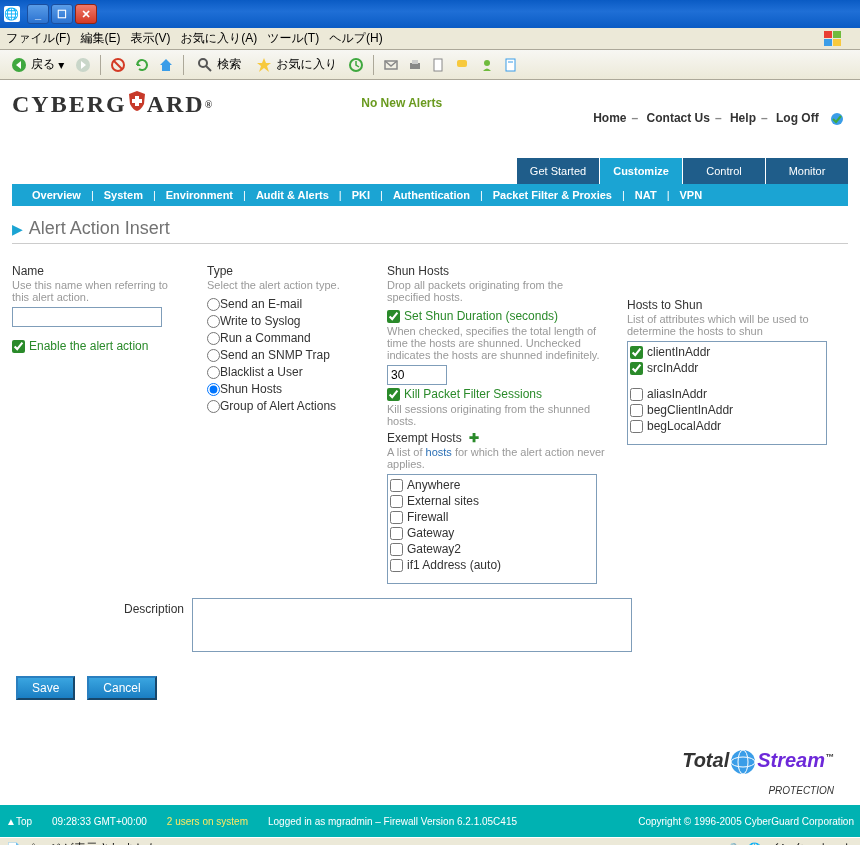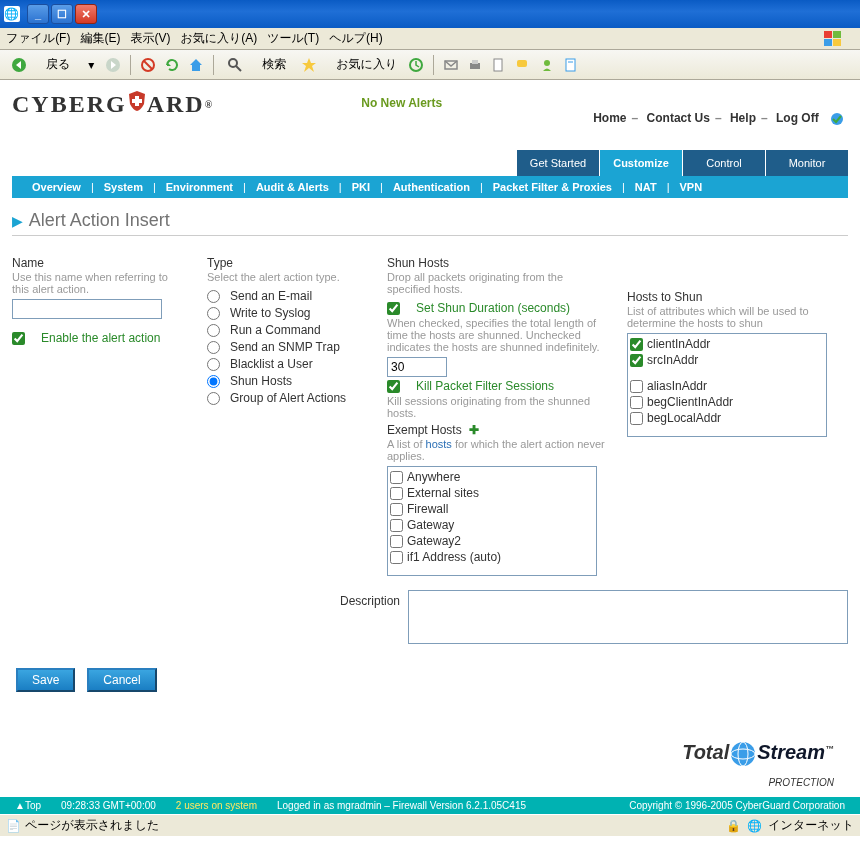--- a/index.html
+++ b/index.html
@@ -12,36 +12,36 @@
 .titlebar .win-btn { width: 22px; height: 20px; margin-left: 2px; border-radius: 3px; display: inline-flex; align-items: center; justify-content: center; font-size: 11px; font-weight: bold; color: #fff; cursor: pointer; }
 .titlebar .win-btn.min { background: linear-gradient(to bottom,#5a9de8,#2b72d0); border:1px solid #1a4e9e; }
 .titlebar .win-btn.max { background: linear-gradient(to bottom,#5a9de8,#2b72d0); border:1px solid #1a4e9e; }
 .titlebar .win-btn.close { background: linear-gradient(to bottom,#f07a6a,#d43a25); border:1px solid #8e2414; }
 
 .menubar { height: 22px; background: #ece9d8; border-bottom: 1px solid #aca899; display: flex; align-items: center; padding: 0 6px; }
 .menubar span { margin-right: 10px; font-size: 12px; color: #000; cursor: default; }
 .menubar .flag { margin-left: auto; width: 22px; height: 18px; display:flex; align-items:center; justify-content:center; }
 
 .toolbar { height: 30px; background: linear-gradient(to bottom,#f7f7f3,#ece9d8); border-bottom: 1px solid #aca899; display: flex; align-items: center; padding: 0 6px; gap: 6px; }
-.tb-btn { display: inline-flex; align-items: center; gap: 18px; padding: 2px 4px; font-size: 12px; cursor: pointer; }
+.tb-btn { display: inline-flex; align-items: center; gap: 3px; padding: 2px 4px; font-size: 12px; cursor: pointer; }
 .tb-icon { width: 18px; height: 18px; display:inline-flex; align-items:center; justify-content:center; }
 .tb-sep { width: 1px; height: 20px; background: #aca899; margin: 0 2px; }
 
 
 .content-area { padding: 6px 12px 0 12px; }
 .header-row { display: flex; align-items: flex-start; padding: 4px 0 8px 0; }
 .logo { font-family: "Times New Roman", serif; font-size: 24px; letter-spacing: 2px; color: #333; font-weight: bold; display:flex; align-items:center; }
 .logo .shield { display:inline-block; margin:0 1px; }
 .alerts-text { flex: 1; text-align: center; color: #6a9a1f; font-size: 12px; font-weight: bold; padding-top: 6px; }
 .top-links { font-size: 12px; color: #333; font-weight:bold; padding-top:6px; }
 .top-links span { margin: 16px 4px; cursor: pointer; }
 .top-links .sep { color: #888; margin: 0 1px; }
 .globe-icon { display:inline-block; width:14px; height:14px; vertical-align:middle; margin-left:6px; }
 
-.mode-tabs { display: flex; justify-content: flex-end; margin-top: 0; }
+.mode-tabs { display: flex; justify-content: flex-end; margin-top: 8px; }
 .mode-tab { width: 82px; height: 26px; display: flex; flex-direction: column; align-items: center; justify-content: center; font-size: 11px; color: #fff; cursor: pointer; margin-left: 1px; }
 .mode-tab.get-started { background: #1f5d8a; line-height: 11px; text-align:center; }
 .mode-tab.customize { background: #1ba4d3; font-weight: bold; }
 .mode-tab.control { background: #1f5d8a; }
 .mode-tab.monitor { background: #1f5d8a; }
 
 .navbar { height: 22px; background: #1ba4d3; display: flex; align-items: center; padding: 0 10px; }
 .navbar .nav-item { color: #fff; font-size: 11px; font-weight: bold; padding: 0 10px; cursor: pointer; }
 .navbar .nav-sep { color: #fff; }
 
@@ -54,46 +54,46 @@
 .col.name-col { width: 175px; }
 .col.type-col { width: 160px; }
 .col.shun-col { width: 220px; }
 .col.hosts-col { width: 200px; }
 
 .field-label { color: #333; font-size: 12px; margin-bottom: 1px; }
 .field-help { color: #999; font-size: 11px; line-height: 12px; margin-bottom: 4px; }
 .text-input { width: 150px; height: 20px; border: 1px solid #7f9db9; padding: 1px 3px; font-size: 12px; }
 .short-input { width: 60px; }
 
-.checkbox-row { display: flex; align-items: center; gap: 16px; margin: 2px 0; font-size: 12px; color: #333; }
+.checkbox-row { display: flex; align-items: center; gap: 4px; margin: 2px 0; font-size: 12px; color: #333; }
 .checkbox-row.green { color: #2a8a2a; }
 input[type=checkbox], input[type=radio] { margin: 0; }
 input[type=checkbox].green { accent-color: #2a8a2a; }
 
 .radio-group { display: flex; flex-direction: column; gap: 3px; margin-top: 6px; }
-.radio-row { display: flex; align-items: center; gap: 10px; font-size: 12px; color: #333; }
+.radio-row { display: flex; align-items: center; gap: 0; font-size: 12px; color: #333; }
 
 .listbox { border: 1px solid #7f9db9; width: 200px; height: 104px; overflow-y: scroll; padding: 2px; background: #fff; }
 .listbox2 { border: 1px solid #7f9db9; width: 210px; height: 110px; overflow-y: scroll; padding: 2px; background: #fff; }
 .listbox .li-row, .listbox2 .li-row { display: flex; align-items: center; gap: 4px; font-size: 12px; color: #333; padding: 1px 0; }
 
 .section-gap { }
 .plus-icon { color: #2a8a2a; font-weight: bold; margin-left: 4px; cursor: pointer; }
 
-.desc-row { display: flex; align-items: flex-start; margin-top: 14px; justify-content: flex-end; }
+.desc-row { display: flex; align-items: flex-start; margin-top: 14px; }
 .desc-label { width: 180px; text-align: right; color: #333; font-size: 12px; padding-right: 8px; padding-top: 4px; }
 .desc-textarea { width: 440px; height: 54px; border: 1px solid #7f9db9; padding: 2px; font-family: inherit; font-size: 12px; resize: none; overflow-y: scroll; }
 
 .action-buttons { display: flex; gap: 12px; margin: 24px 0 0 4px; }
 .btn { border: 2px outset #2a7fbf; background: linear-gradient(to bottom,#3aa5e0,#1a7ec3); color: #fff; font-size: 12px; padding: 3px 14px; cursor: pointer; }
 
 .bottom-logo { text-align: right; padding: 48px 14px 6px 0; font-style: italic; font-weight: bold; font-size: 20px; color: #333; font-family: Arial; }
 .bottom-logo small { font-size: 10px; font-weight: normal; }
 
-.footer-bar { height: 17px; background: #00b2b2; color: #fff; font-size: 10px; display: flex; align-items: center; padding: 0 15px; }
+.footer-bar { height: 32px; background: #00b2b2; color: #fff; font-size: 10px; display: flex; align-items: center; padding: 0 6px; }
 .footer-bar .seg { margin-right: 20px; }
 .footer-bar .users { color: #ffe862; }
 .footer-bar .right { margin-left: auto; }
 
 .statusbar { height: 22px; background: #ece9d8; border-top: 1px solid #fff; display: flex; align-items: center; padding: 0 6px; font-size: 12px; }
 .statusbar .right-seg { margin-left: auto; display: flex; align-items: center; gap: 6px; }
 </style>
 </head>
 <body>
 
@@ -416,21 +416,21 @@
 <div class="action-buttons">
   <button class="btn">Save</button>
   <button class="btn">Cancel</button>
 </div>
 
 <div class="bottom-logo">
   <span>Total</span><svg style="vertical-align:middle" width="28" height="28">
         <circle cx="14" cy="14" r="12" fill="#3a9de8"></circle>
         <ellipse cx="14" cy="14" rx="12" ry="5" fill="none" stroke="#fff" stroke-width="1"></ellipse>
         <ellipse cx="14" cy="14" rx="5" ry="12" fill="none" stroke="#fff" stroke-width="1"></ellipse>
-      </svg><span style="color:#0f172a">Stream</span><sup style="font-size:9px">™</sup><br><small>PROTECTION</small>
+      </svg><span style="color:#6d28d9">Stream</span><sup style="font-size:9px">™</sup><br><small>PROTECTION</small>
 </div>
 
 </div>
 
 <div class="footer-bar">
   <span class="seg">▲Top</span>
   <span class="seg">09:28:33 GMT+00:00</span>
   <span class="seg users">2 users on system</span>
   <span class="seg">Logged in as mgradmin – Firewall Version 6.2.1.05C415</span>
   <span class="right">Copyright © 1996-2005 CyberGuard Corporation</span>

